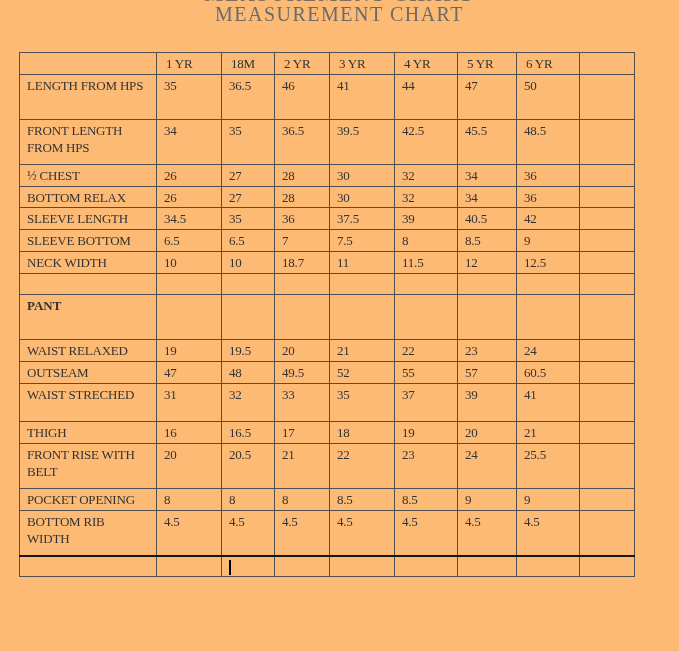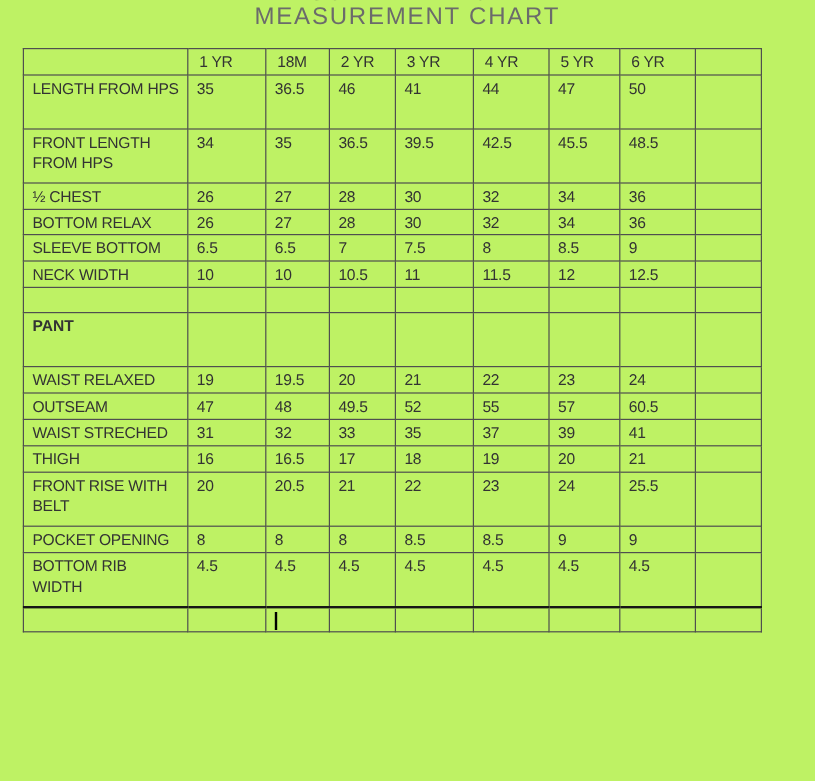--- a/index.html
+++ b/index.html
@@ -1,23 +1,23 @@
 <!DOCTYPE html>
 <html><head>
 <meta charset="utf-8">
 <style>
   * { margin: 0; padding: 0; box-sizing: border-box; }
   html, body { background: #ffffff; }
   .screen {
     position: relative;
     width: 679px;
     height: 651px;
-    background: #bef264;
+    background: #fdba74;
     overflow: hidden;
-    font-family: Liberation Sans, sans-serif;
+    font-family: Liberation Serif, serif;
   }
   
   .top-crop {
     position: absolute;
     top: 0; left: 0; right: 0;
     height: 2px;
     overflow: hidden;
     text-align: center;
     opacity: 0.75;
   }
@@ -35,21 +35,21 @@
     top: 3px; left: 0; right: 0;
     text-align: center;
     font-size: 20px;
     font-weight: 400;
     letter-spacing: 1.5px;
     color: #6b6b6b;
     white-space: nowrap;
   }
   table.chart {
     position: absolute;
-    top: 40px;
+    top: 52px;
     left: 19px;
     width: 615px;
     border-collapse: collapse;
     table-layout: fixed;
   }
   table.chart td, table.chart th {
     border: 1px solid #4f4f4f;
     font-size: 13px;
     font-weight: 400;
     color: #333333;
@@ -149,35 +149,46 @@
           <td>26</td>
           <td>27</td>
           <td>28</td>
           <td>30</td>
           <td>32</td>
           <td>34</td>
           <td>36</td>
           <td></td>
         </tr>
         <tr style="height: 22px;">
+          <td class="label">SLEEVE LENGTH</td>
+          <td>34.5</td>
+          <td>35</td>
+          <td>36</td>
+          <td>37.5</td>
+          <td>39</td>
+          <td>40.5</td>
+          <td>42</td>
+          <td></td>
+        </tr>
+        <tr style="height: 22px;">
           <td class="label">SLEEVE BOTTOM</td>
           <td>6.5</td>
           <td>6.5</td>
           <td>7</td>
           <td>7.5</td>
           <td>8</td>
           <td>8.5</td>
           <td>9</td>
           <td></td>
         </tr>
         <tr style="height: 22px;">
           <td class="label">NECK WIDTH</td>
           <td>10</td>
           <td>10</td>
-          <td>10.5</td>
+          <td>18.7</td>
           <td>11</td>
           <td>11.5</td>
           <td>12</td>
           <td>12.5</td>
           <td></td>
         </tr>
         <tr style="height: 21px;">
           <td class="label"></td>
           <td></td>
           <td></td>
@@ -214,21 +225,21 @@
           <td class="label">OUTSEAM</td>
           <td>47</td>
           <td>48</td>
           <td>49.5</td>
           <td>52</td>
           <td>55</td>
           <td>57</td>
           <td>60.5</td>
           <td></td>
         </tr>
-        <tr style="height: 22px; margin-top: 22px;">
+        <tr style="height: 38px; margin-top: 22px;">
           <td class="label">WAIST STRECHED</td>
           <td>31</td>
           <td>32</td>
           <td>33</td>
           <td>35</td>
           <td>37</td>
           <td>39</td>
           <td>41</td>
           <td></td>
         </tr>

